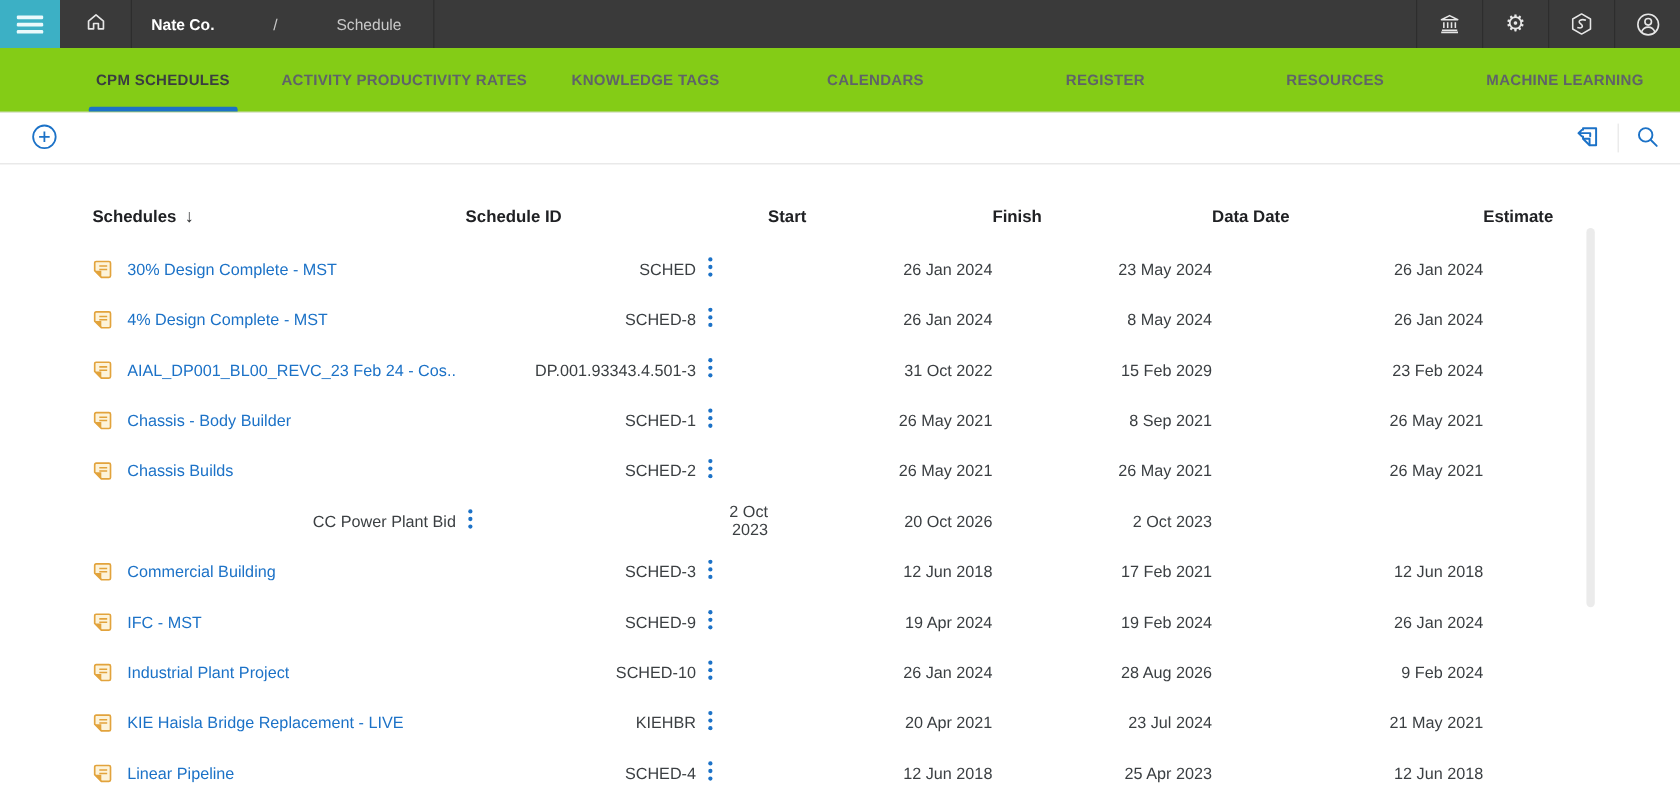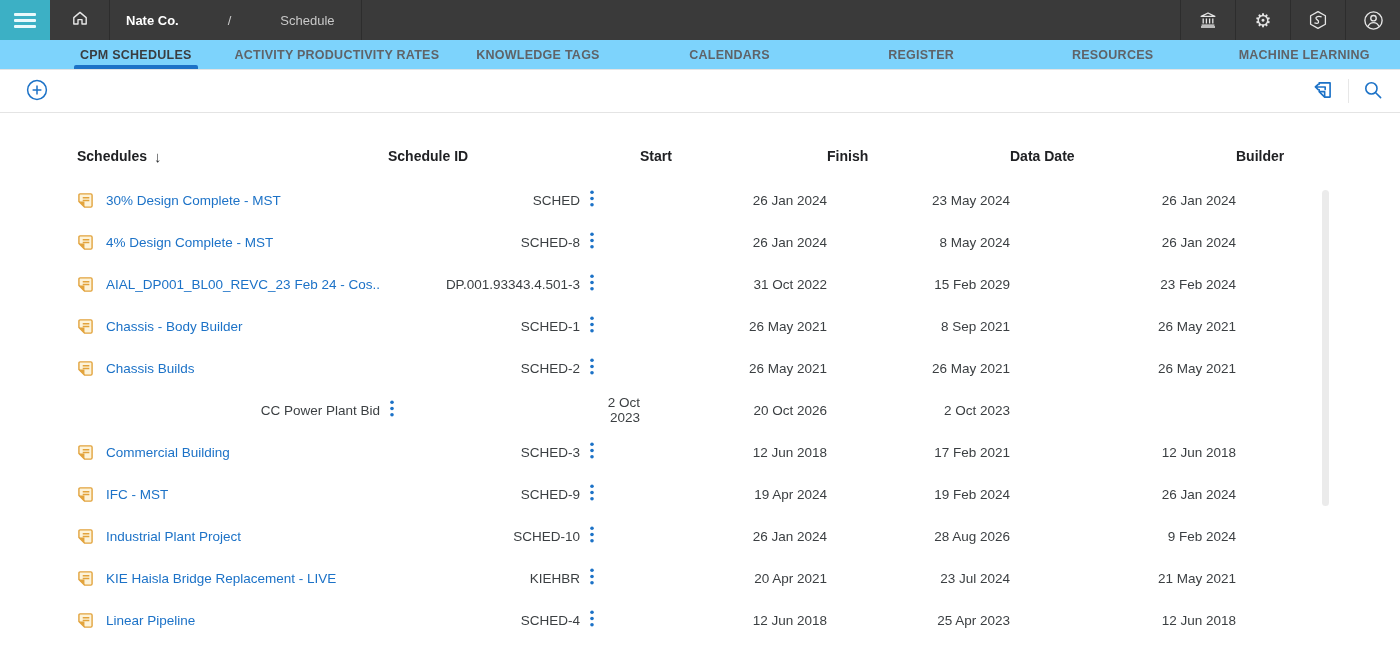--- a/index.html
+++ b/index.html
@@ -15,21 +15,21 @@
   .crumb-cell { padding: 0 26px 0 16px; border-right: 1px solid #2d2d2d; font-size: 13px; white-space: nowrap; gap: 44px; }
   .crumb-primary { color: #ffffff; font-weight: bold; }
   .crumb-sep { color: #c9c9c9; margin: 0 5px; }
   .crumb-secondary { color: #c9c9c9; }
   .bar-spacer { flex: 1; }
   .bar-icon-cell { width: 55px; border-left: 1px solid #2d2d2d; cursor: pointer; }
   .bar-icon-cell svg { display: block; }
   .gear-glyph { color: #e6e6e6; font-size: 19px; line-height: 1; }
 
   
-  .tabbar { height: 30px; display: flex; align-items: stretch; border-bottom: 1px solid #e4e4e4; padding-left: 40px; background: #7dd3fc; }
+  .tabbar { height: 54px; display: flex; align-items: stretch; border-bottom: 1px solid #e4e4e4; padding-left: 40px; background: #84cc16; }
   .tab { flex: 1; display: flex; align-items: center; justify-content: center; cursor: pointer; }
   .tab .lbl { position: relative; height: 100%; display: flex; align-items: center; padding: 0 3px;
               font-size: 12.5px; font-weight: bold; letter-spacing: .25px; color: #5f6368; white-space: nowrap; }
   .tab.active .lbl { color: #3a3d40; }
   .tab.active .lbl::after { content: ""; position: absolute; left: -3px; right: -3px; bottom: 0; height: 4px;
                             background: #1c72c7; border-radius: 2px 2px 0 0; }
 
   
   .toolbar { height: 43px; display: flex; align-items: center; border-bottom: 1px solid #e4e4e4; padding: 0 16px 0 26px; background: #fff; }
   .icon-btn { display: flex; align-items: center; justify-content: center; cursor: pointer; background: none; border: none; padding: 0; }
@@ -167,21 +167,21 @@
   <div class="grid-cols thead">
     <div class="th-schedules">
       <span>Schedules</span>
       <span class="sort-arrow">↓</span>
     </div>
     <div>Schedule ID</div>
     <div></div>
     <div>Start</div>
     <div>Finish</div>
     <div>Data Date</div>
-    <div>Builder</div>
+    <div>Estimate</div>
   </div>
   <div id="tbody">
       <div class="grid-cols trow">
     <div class="cell-name">
       <span class="note-ic">
         <svg width="17" height="17" viewBox="0 0 16 16">
           <path d="M3 1.8 H13 Q14.2 1.8 14.2 3 V13 Q14.2 14.2 13 14.2 H7 L1.8 9 V3 Q1.8 1.8 3 1.8 Z" fill="#fdf3d9" stroke="#e2a33c" stroke-width="1.3" stroke-linejoin="round"></path>
           <path d="M1.8 9 H7 V14.2 Z" fill="#e2a33c"></path>
           <path d="M5.4 5.4 H11.6 M5.4 8 H11.6" stroke="#e2a33c" stroke-width="1.2"></path>
         </svg>

